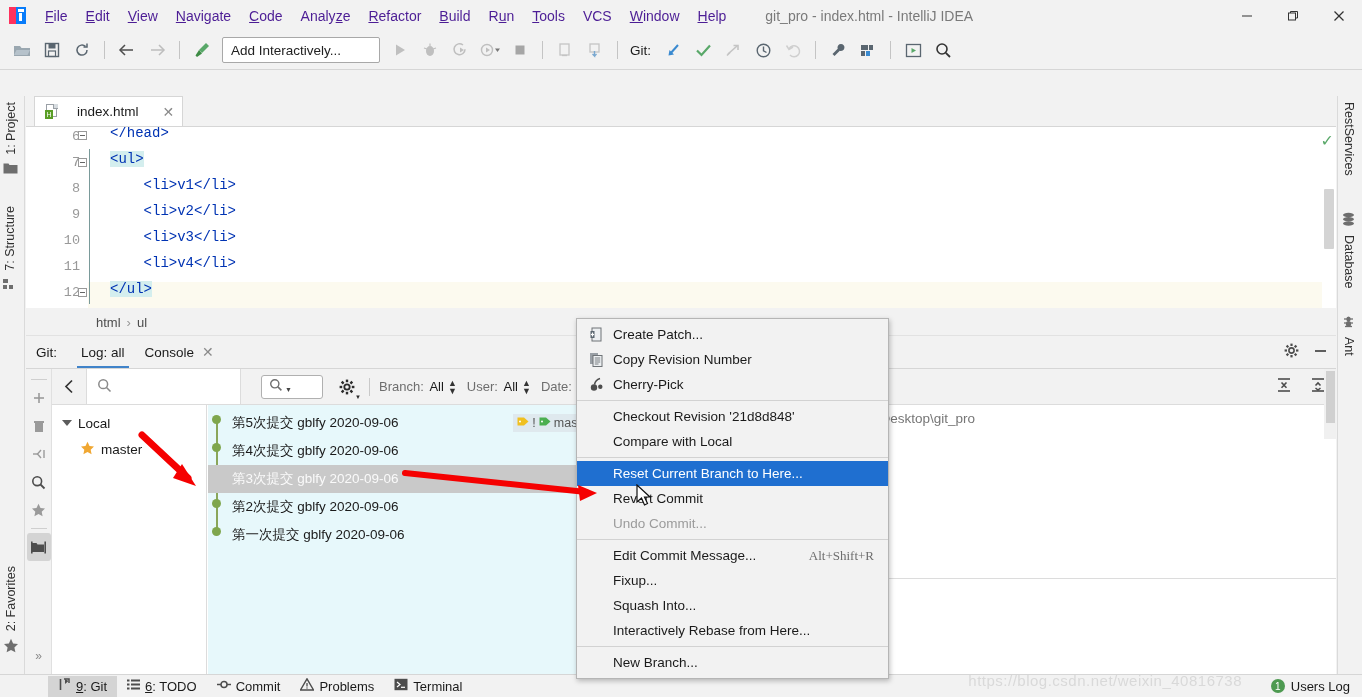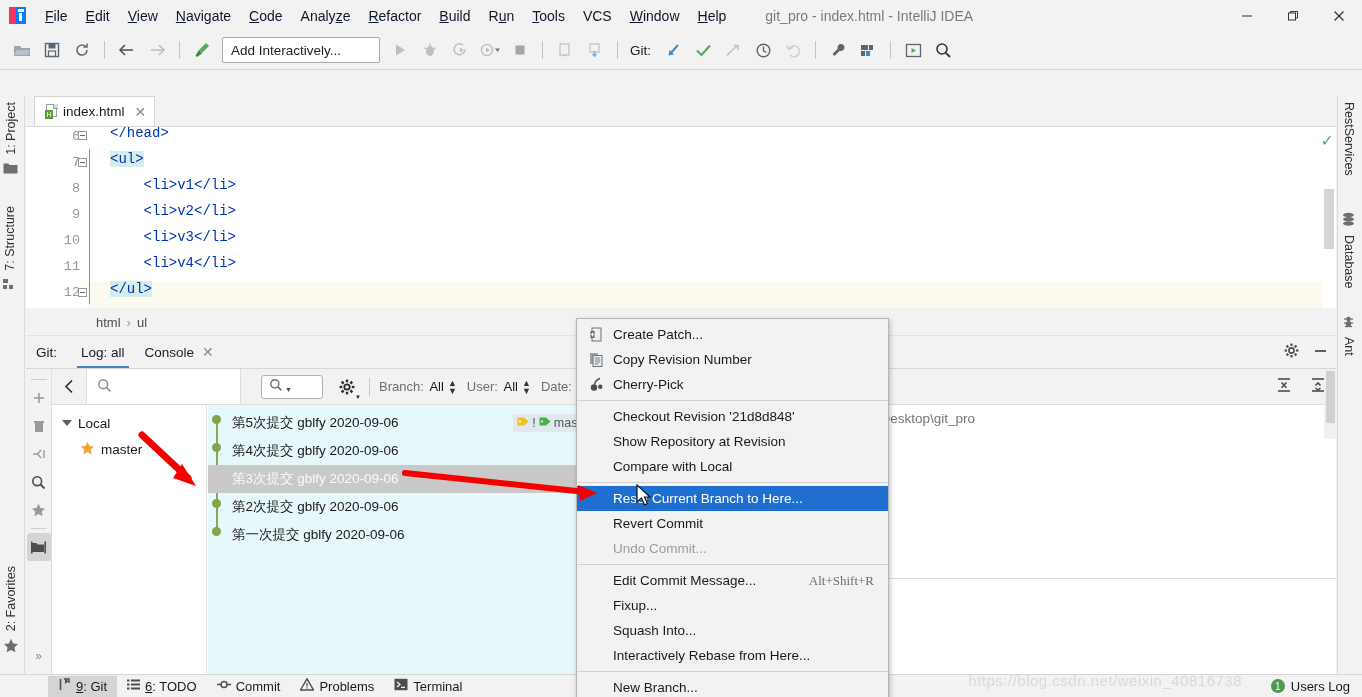--- a/index.html
+++ b/index.html
@@ -19,21 +19,21 @@
     position: absolute; left:0; top:0; width:1362px; height:31px;
     background:#f2f2f2; display:flex; align-items:center;
   }
   .ij-logo { width:20px; height:20px; margin-left:8px; margin-right:8px; position:relative; }
   .ij-logo .sq1{position:absolute;left:1px;top:1px;width:8px;height:17px;background:#fe315d;}
   .ij-logo .sq2{position:absolute;left:8px;top:1px;width:10px;height:17px;background:#087cfa;}
   .ij-logo .sq3{position:absolute;left:10px;top:3px;width:6px;height:3px;background:#fff;}
   .ij-logo .sq4{position:absolute;left:11px;top:7px;width:3px;height:8px;background:#fff;}
   .menu { display:flex; align-items:center; height:31px; }
   .menu-item {
-    padding:3px 9px; font-size:14px; color:#0f172a; cursor:default; white-space:nowrap;
+    padding:3px 9px; font-size:14px; color:#4c1d95; cursor:default; white-space:nowrap;
   }
   .menu-item u { text-decoration: underline; }
   .win-title {
     margin-left:30px; font-size:14px; color:#7a7a7a; white-space:nowrap;
   }
   .win-ctrl { position:absolute; right:0; top:0; height:31px; display:flex; }
   .win-btn { width:46px; height:31px; display:flex; align-items:center; justify-content:center; color:#333; }
 
   
   .toolbar {
@@ -71,21 +71,21 @@
   }
   .vlabel.rot180 { transform: rotate(180deg); }
   .stripe-left .vl-wrap { position:absolute; left:3px; display:flex; flex-direction:column; align-items:center; }
 
   
   .editor-wrap {
     position:absolute; left:26px; top:96px; width:1310px; height:212px; background:#fff;
   }
   .tabbar { height:31px; background:#f2f2f2; display:flex; align-items:flex-end; border-bottom:1px solid #d6d6d6;}
   .tab {
-    height:30px; background:#fff; display:flex; align-items:center; gap:4px;
+    height:30px; background:#fff; display:flex; align-items:center; gap:18px;
     padding:0 8px 0 10px; font-size:13.5px; color:#1a1a1a; position:relative;
     border:1px solid #d6d6d6; border-bottom:none; margin-left:8px;
   }
   .tab .closex { color:#8a8a8a; font-size:14px; margin-left:6px; }
   .html-icon { width:14px; height:15px; position:relative; }
   .html-icon .pg { position:absolute; left:1px; top:0; width:11px; height:13px; background:#fff; border:1px solid #9aa0a6; }
   .html-icon .fold { position:absolute; right:1px; top:0; width:5px; height:5px; background:#d7dce0; border-left:1px solid #9aa0a6; border-bottom:1px solid #9aa0a6;}
   .html-icon .h { position:absolute; left:0px; bottom:0px; background:#5a9e26; color:#fff; font-size:7px; line-height:7px; padding:1px 1.5px; font-family:"Liberation Sans",sans-serif; }
 
   .code-area { position:relative; height:181px; background:#fff; overflow:hidden; }
@@ -843,23 +843,20 @@
             <circle cx="11.3" cy="9.8" r="2.2" fill="#4d4d4d"></circle>
           </svg>
       </span>
       <span class="lbl">Cherry-Pick</span>
     </div>
     <div class="cdiv"></div>
     <div class="ci noicon">
       <span class="lbl">Checkout Revision '21d8d848'</span>
     </div>
     <div class="ci noicon">
-      <span class="lbl">Show Repository at Revision</span>
-    </div>
-    <div class="ci noicon">
       <span class="lbl">Compare with Local</span>
     </div>
     <div class="cdiv"></div>
     <div class="ci noicon sel">
       <span class="lbl">Reset Current Branch to Here...</span>
     </div>
     <div class="ci noicon">
       <span class="lbl">Revert Commit</span>
     </div>
     <div class="ci noicon dis">

